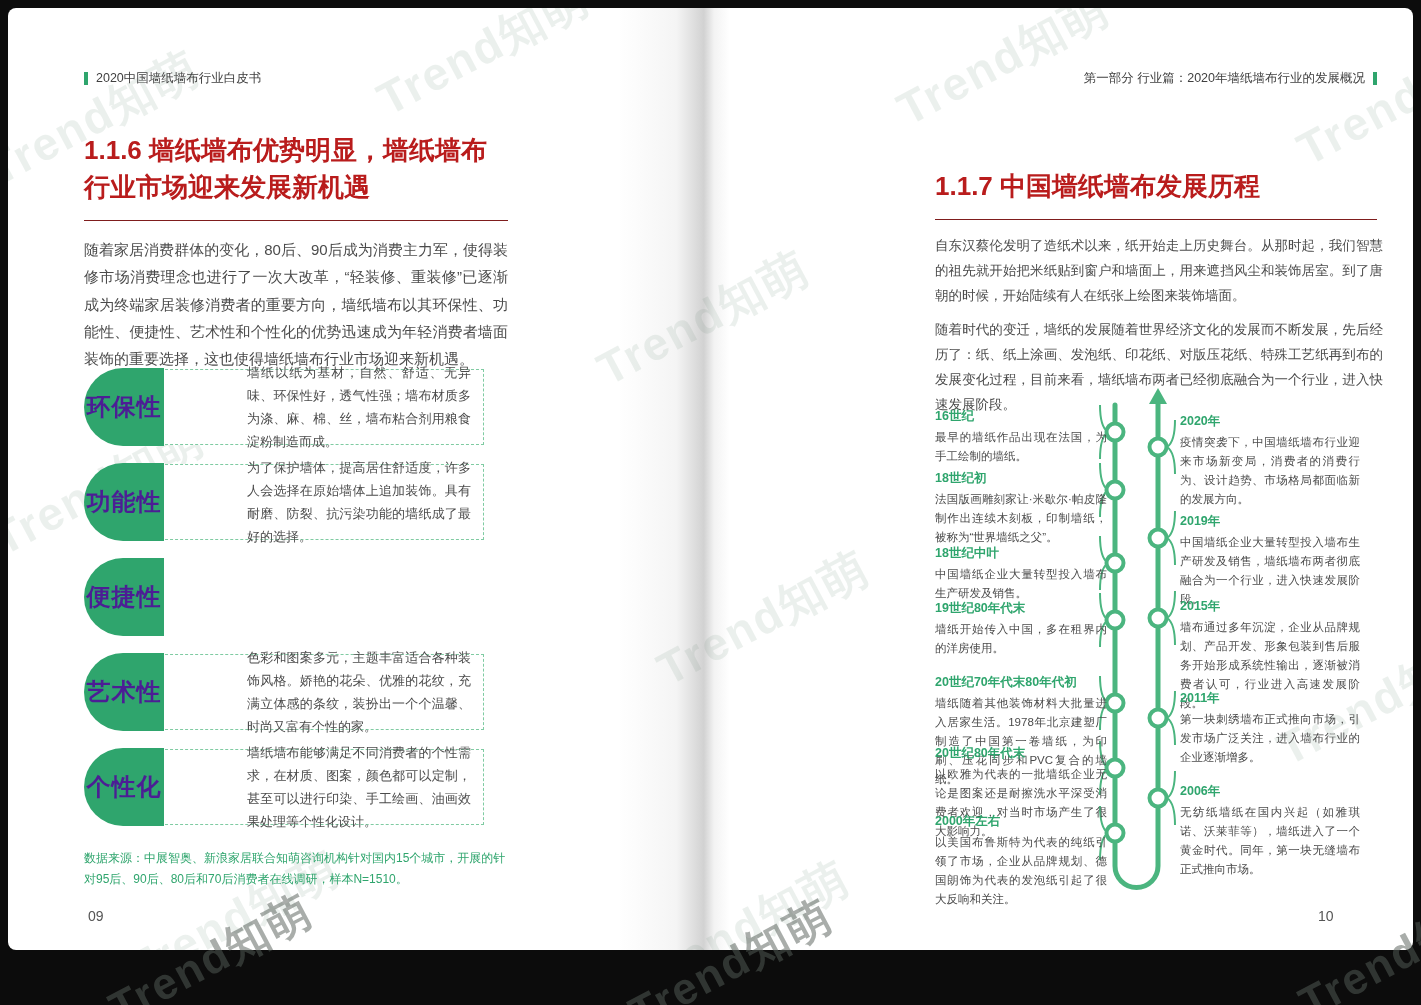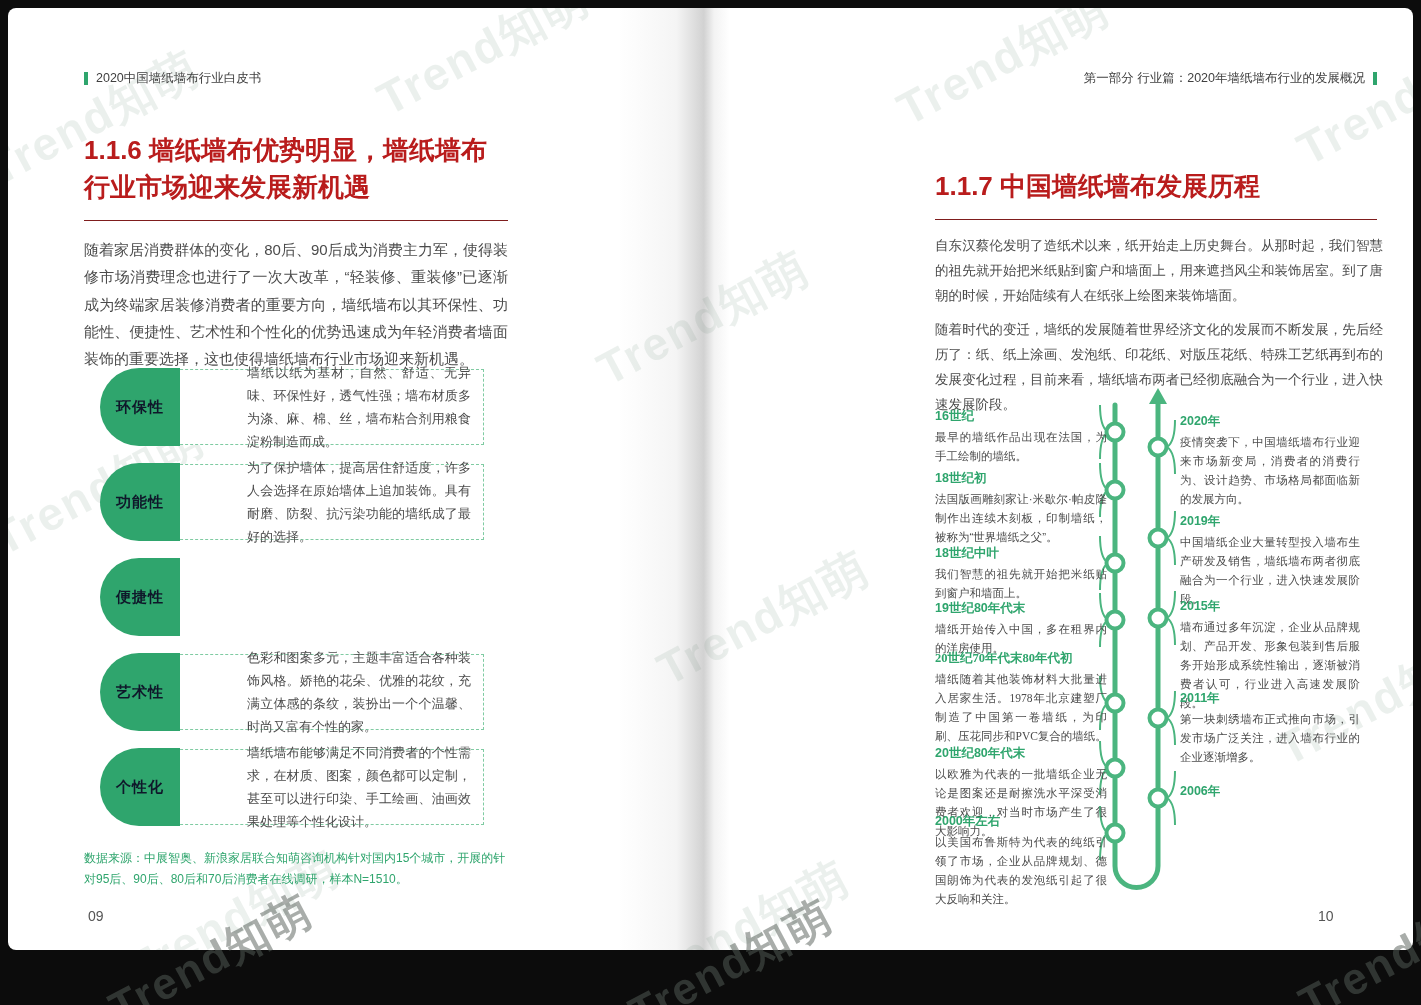--- a/index.html
+++ b/index.html
@@ -48,24 +48,24 @@
   
   .adv-row { position:absolute; left:76px; width:400px; height:78px; }
   .adv-box {
     position:absolute; left:66px; right:0; top:1px; bottom:1px;
     border:1.5px dashed #7FCBA2; background:#fff;
     display:flex; align-items:center;
     padding:5px 12px 5px 96px;
   }
   .adv-text { font-size:13px; line-height:23px; color:#4b4b4b; text-align:justify; }
   .adv-pill {
-    position:absolute; left:16px; top:0; width:80px; height:78px;
+    position:absolute; left:0; top:0; width:80px; height:78px;
     background:#2FA56D; border-radius:40px 0 0 40px; z-index:2;
     display:flex; align-items:center; justify-content:center;
-    color:#0f172a; font-size:15px; font-weight:bold; letter-spacing:1px;
+    color:#4c1d95; font-size:24px; font-weight:bold; letter-spacing:1px;
   }
   .source { position:absolute; left:76px; top:840px; width:428px;
     font-size:12px; line-height:1.72; color:#2FA56D; }
   .pagenum { position:absolute; font-size:14px; color:#555; }
   .pn-left { left:80px; top:900px; }
   .pn-right { left:1310px; top:900px; }
   
   .timeline { position:absolute; left:927px; top:380px; width:452px; height:525px; }
   .tl-spine { position:absolute; left:160px; top:0; }
   .tl-entry { position:absolute; }
@@ -183,27 +183,27 @@
     <div class="tl-entry tl-entry-left" style="top:20px;">
       <div class="tl-era">16世纪</div>
       <div class="tl-text">最早的墙纸作品出现在法国，为手工绘制的墙纸。</div>
     </div>
     <div class="tl-entry tl-entry-left" style="top:82px;">
       <div class="tl-era">18世纪初</div>
       <div class="tl-text">法国版画雕刻家让·米歇尔·帕皮隆制作出连续木刻板，印制墙纸，被称为“世界墙纸之父”。</div>
     </div>
     <div class="tl-entry tl-entry-left" style="top:157px;">
       <div class="tl-era">18世纪中叶</div>
-      <div class="tl-text">我们智慧的祖先就开始把米纸贴到窗户和墙面上。</div>
+      <div class="tl-text">中国墙纸企业大量转型投入墙布生产研发及销售。</div>
     </div>
     <div class="tl-entry tl-entry-left" style="top:212px;">
       <div class="tl-era">19世纪80年代末</div>
       <div class="tl-text">墙纸开始传入中国，多在租界内的洋房使用。</div>
     </div>
-    <div class="tl-entry tl-entry-left" style="top:262px;font-family:Liberation Serif, serif;">
+    <div class="tl-entry tl-entry-left" style="top:286px;">
       <div class="tl-era">20世纪70年代末80年代初</div>
       <div class="tl-text">墙纸随着其他装饰材料大批量进入居家生活。1978年北京建塑厂制造了中国第一卷墙纸，为印刷、压花同步和PVC复合的墙纸。</div>
     </div>
     <div class="tl-entry tl-entry-left" style="top:357px;">
       <div class="tl-era">20世纪80年代末</div>
       <div class="tl-text">以欧雅为代表的一批墙纸企业无论是图案还是耐擦洗水平深受消费者欢迎，对当时市场产生了很大影响力。</div>
     </div>
     <div class="tl-entry tl-entry-left" style="top:425px;">
       <div class="tl-era">2000年左右</div>
       <div class="tl-text">以美国布鲁斯特为代表的纯纸引领了市场，企业从品牌规划、德国朗饰为代表的发泡纸引起了很大反响和关注。</div>
@@ -220,20 +220,21 @@
     <div class="tl-entry tl-entry-right" style="top:210px;">
       <div class="tl-era">2015年</div>
       <div class="tl-text">墙布通过多年沉淀，企业从品牌规划、产品开发、形象包装到售后服务开始形成系统性输出，逐渐被消费者认可，行业进入高速发展阶段。</div>
     </div>
     <div class="tl-entry tl-entry-right" style="top:302px;">
       <div class="tl-era">2011年</div>
       <div class="tl-text">第一块刺绣墙布正式推向市场，引发市场广泛关注，进入墙布行业的企业逐渐增多。</div>
     </div>
     <div class="tl-entry tl-entry-right" style="top:395px;">
       <div class="tl-era">2006年</div>
+      <div class="tl-text">无纺纸墙纸在国内兴起（如雅琪诺、沃莱菲等），墙纸进入了一个黄金时代。同年，第一块无缝墙布正式推向市场。</div>
     </div>
 
   </div>
 
   <div class="pagenum pn-right">10</div>
 
   <div class="fold"></div>
 </div>
 
 <div class="wm-dark" style="left:100px; top:930px;">Trend知萌</div>

